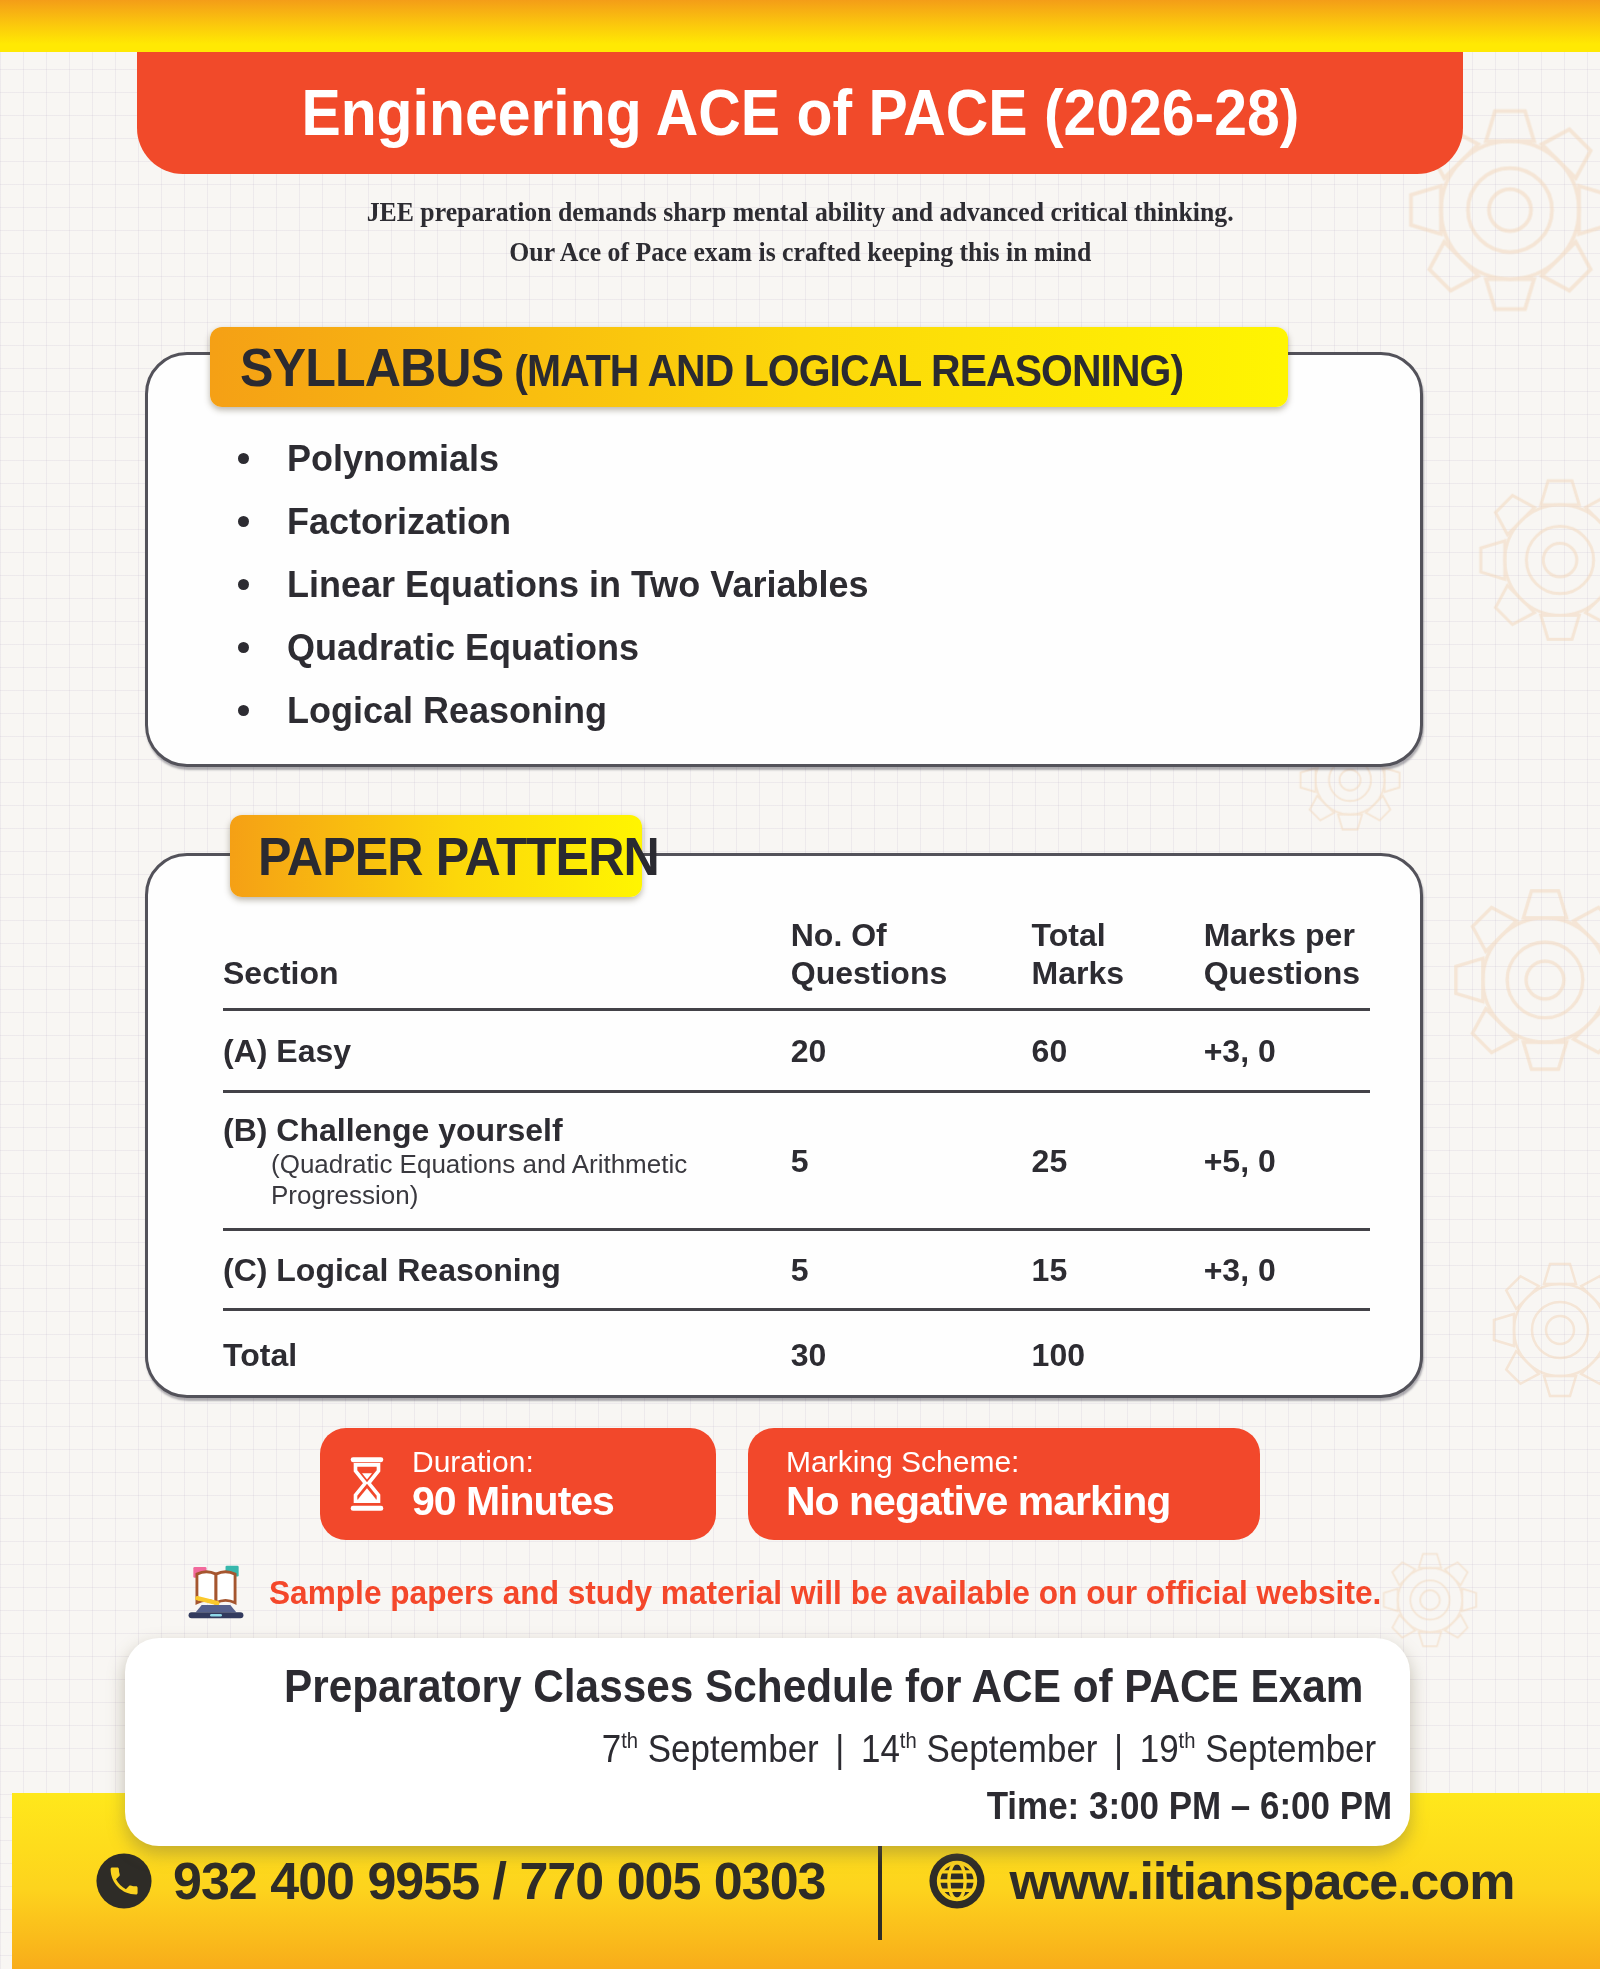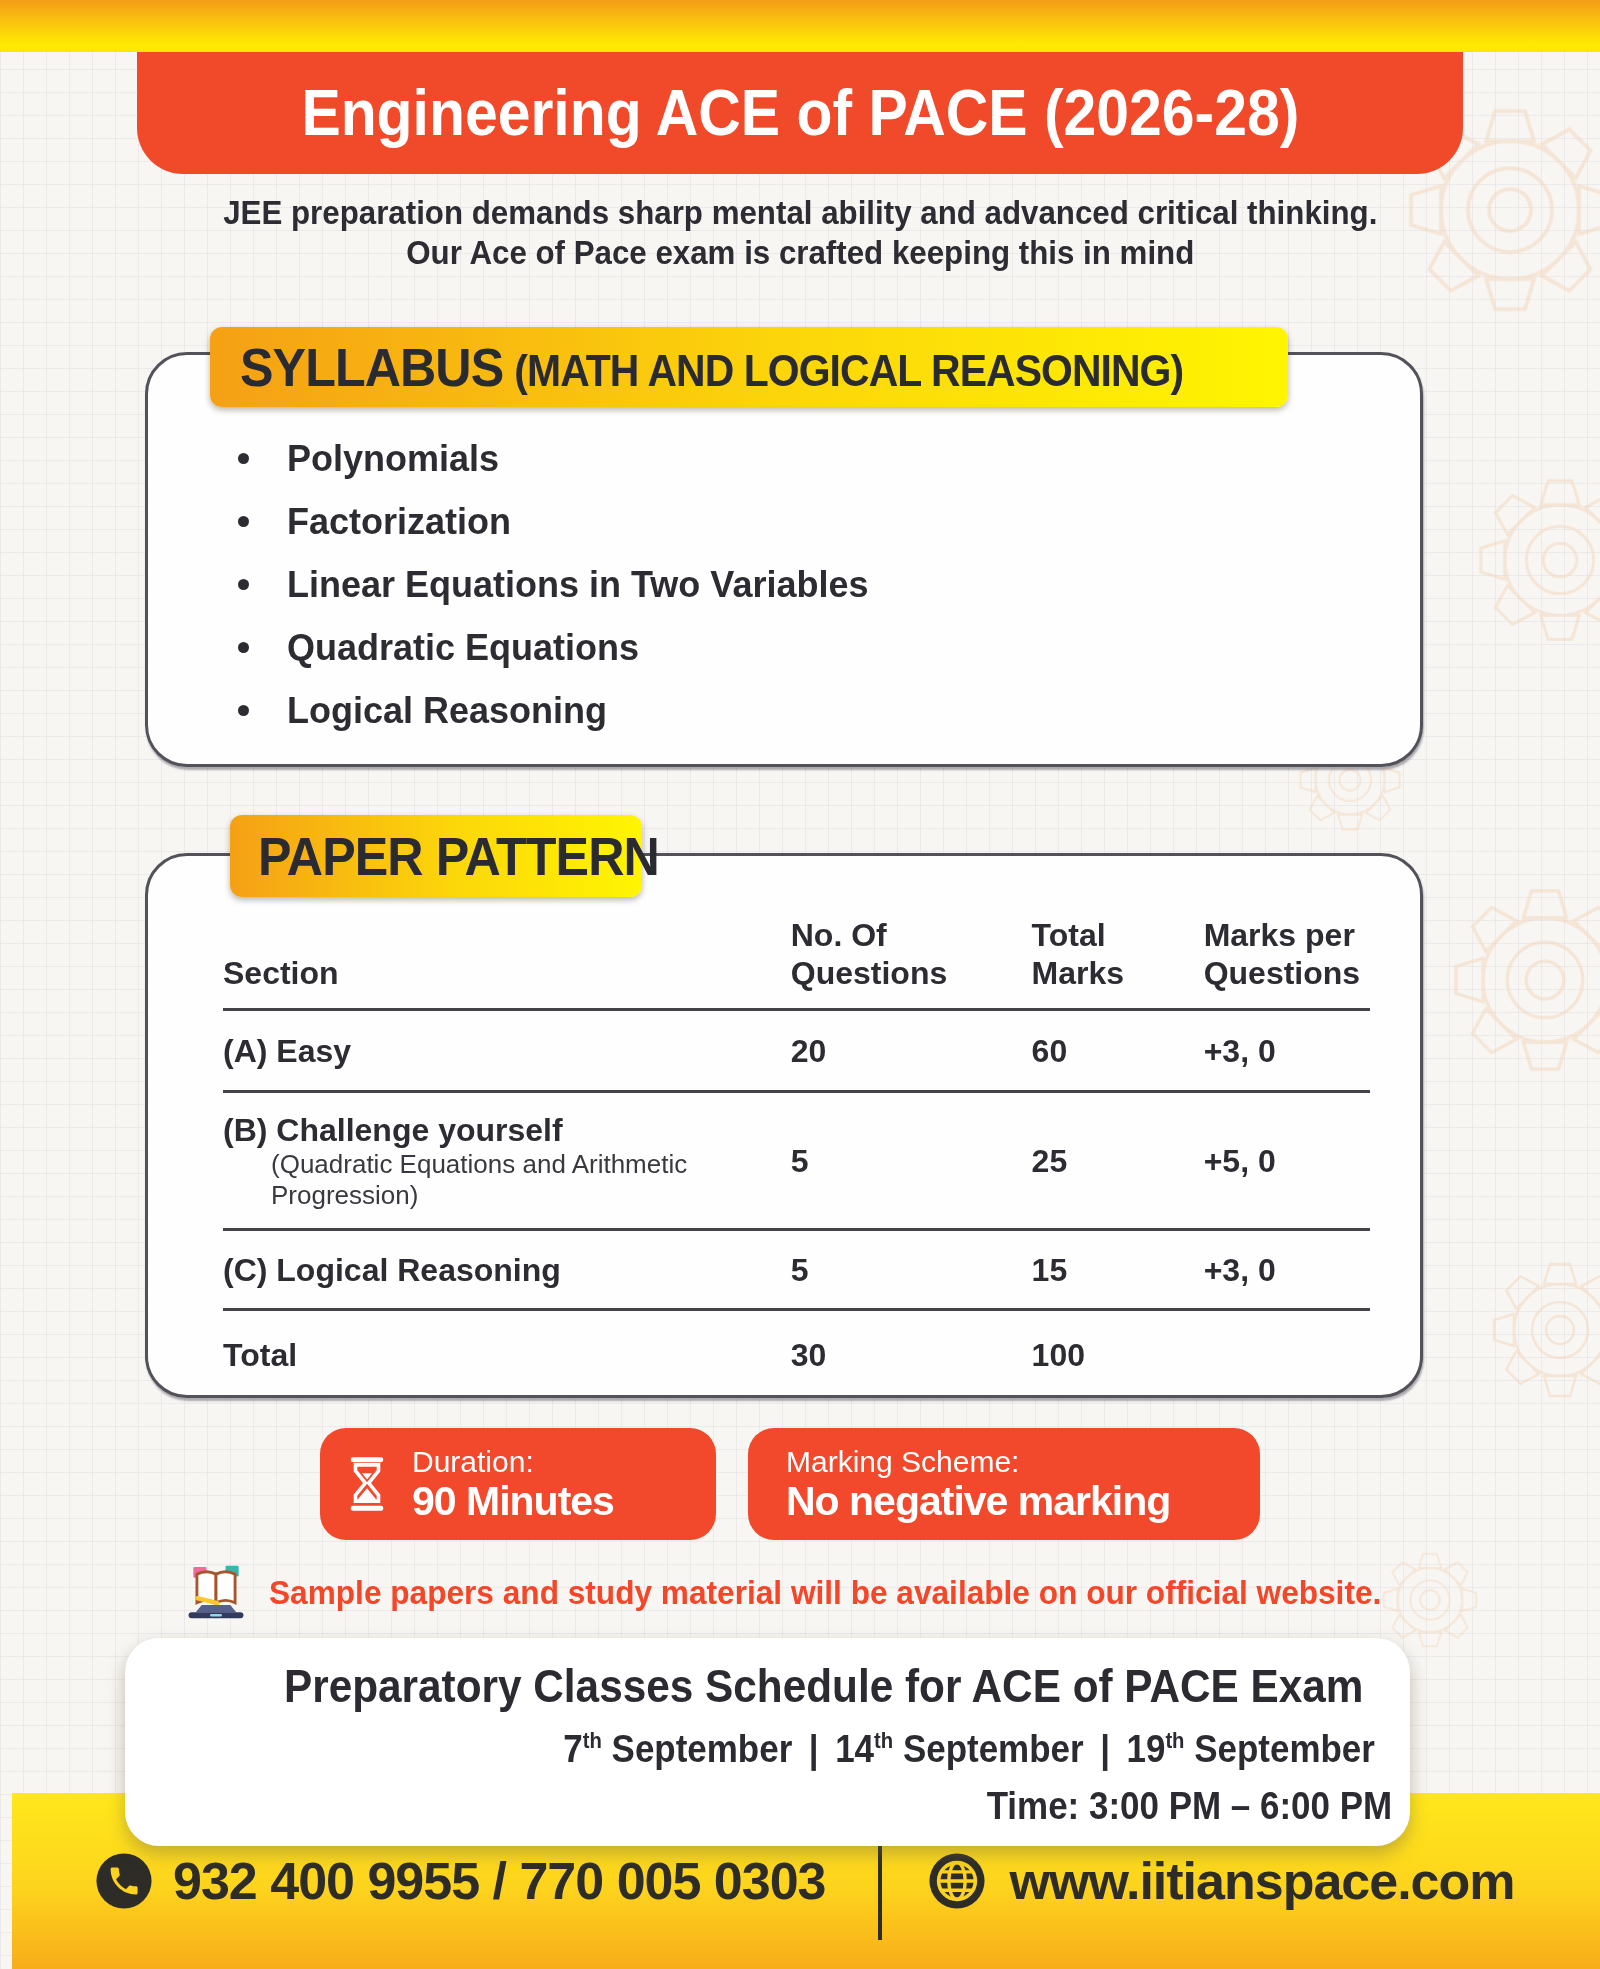--- a/index.html
+++ b/index.html
@@ -23,21 +23,21 @@
   .topbar{left:0;top:0;width:1600px;height:52px;z-index:3;
     background:linear-gradient(180deg,#f49d18 0%,#fbc60d 45%,#ffe903 85%);}
 
   
   .red-header{left:137px;top:0;width:1326px;height:174px;background:#f14a2a;
     border-radius:0 0 46px 46px;z-index:2;display:flex;align-items:flex-end;justify-content:center;
     padding-bottom:24px;box-sizing:border-box;}
   .red-header .title{color:#ffffff;font-size:64px;font-weight:bold;letter-spacing:0px;}
 
   .subtitle{left:0;top:192px;width:1600px;text-align:center;z-index:1;color:#2d2c32;}
-  .subtitle .line{display:block;font-size:34px;font-weight:bold;line-height:40px;}
+  .subtitle .line{display:block;font-size:28px;font-weight:bold;line-height:40px;font-family:Liberation Serif, serif;}
 
   
   .badge{z-index:2;background:linear-gradient(90deg,#f5a015 0%,#fcd70a 55%,#fff501 100%);
     border-radius:12px;box-shadow:0 3px 6px rgba(60,50,20,.35);
     display:flex;align-items:center;box-sizing:border-box;}
   .badge-syllabus{left:210px;top:327px;width:1078px;height:80px;padding-left:30px;}
   .badge-paper{left:230px;top:815px;width:412px;height:82px;padding-left:28px;}
   .badge .b1{font-size:54px;font-weight:bold;color:#2a2a31;letter-spacing:-1px;}
   .badge .b2{font-size:44px;font-weight:bold;color:#2a2a31;letter-spacing:-1px;margin-left:12px;}
 
@@ -75,21 +75,21 @@
 
   
   .notice{left:185px;top:1552px;width:1360px;height:80px;display:flex;align-items:center;z-index:1;}
   .notice .ntext{font-size:34px;font-weight:bold;color:#f4472a;margin-left:22px;}
 
   
   .schedule{left:125px;top:1638px;width:1285px;height:208px;background:#ffffff;border-radius:34px;
     z-index:5;box-shadow:0 8px 18px rgba(110,100,70,.4);text-align:right;color:#2c2b31;
     display:flex;flex-direction:column;justify-content:center;box-sizing:border-box;padding-top:4px;}
   .schedule .stitle{font-size:46px;font-weight:bold;line-height:52px;}
-  .schedule .sdates{font-size:38px;font-weight:bold;margin-top:16px;}
+  .schedule .sdates{font-size:38px;font-weight:normal;margin-top:16px;}
   .schedule .sdates sup{font-size:22px;}
   .schedule .pipe{margin:0 18px;}
   .schedule .stime{font-size:38px;font-weight:bold;margin-top:14px;}
 
   
   .footer{left:12px;top:1793px;width:1600px;height:176px;z-index:1;
     background:linear-gradient(180deg,#ffe81b 0%,#fdd31d 55%,#f8ac1a 100%);
     display:flex;align-items:center;padding-left:83px;box-sizing:border-box;color:#2e2c27;}
   .footer .ftext{font-size:52px;font-weight:bold;letter-spacing:-1px;white-space:nowrap;}
   .fphone-text{margin-left:20px;}

